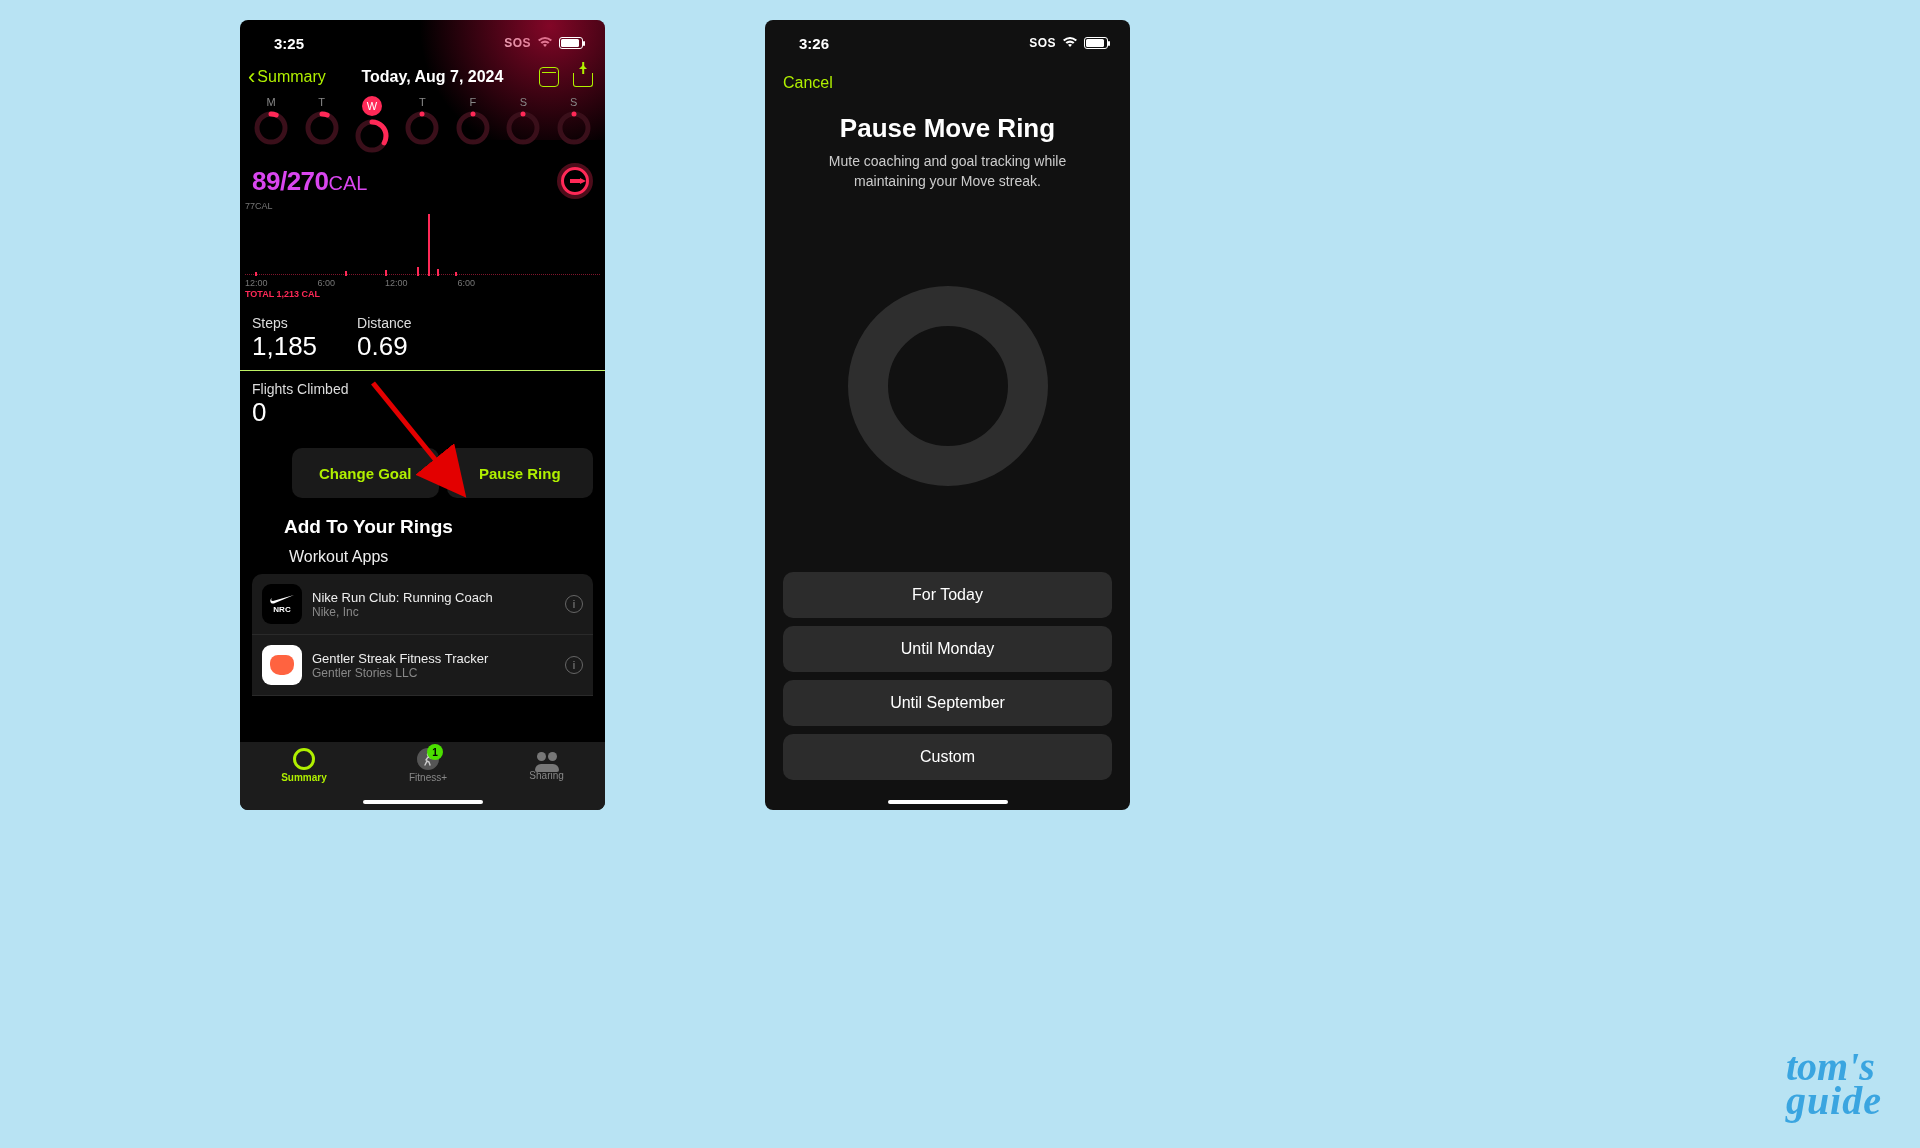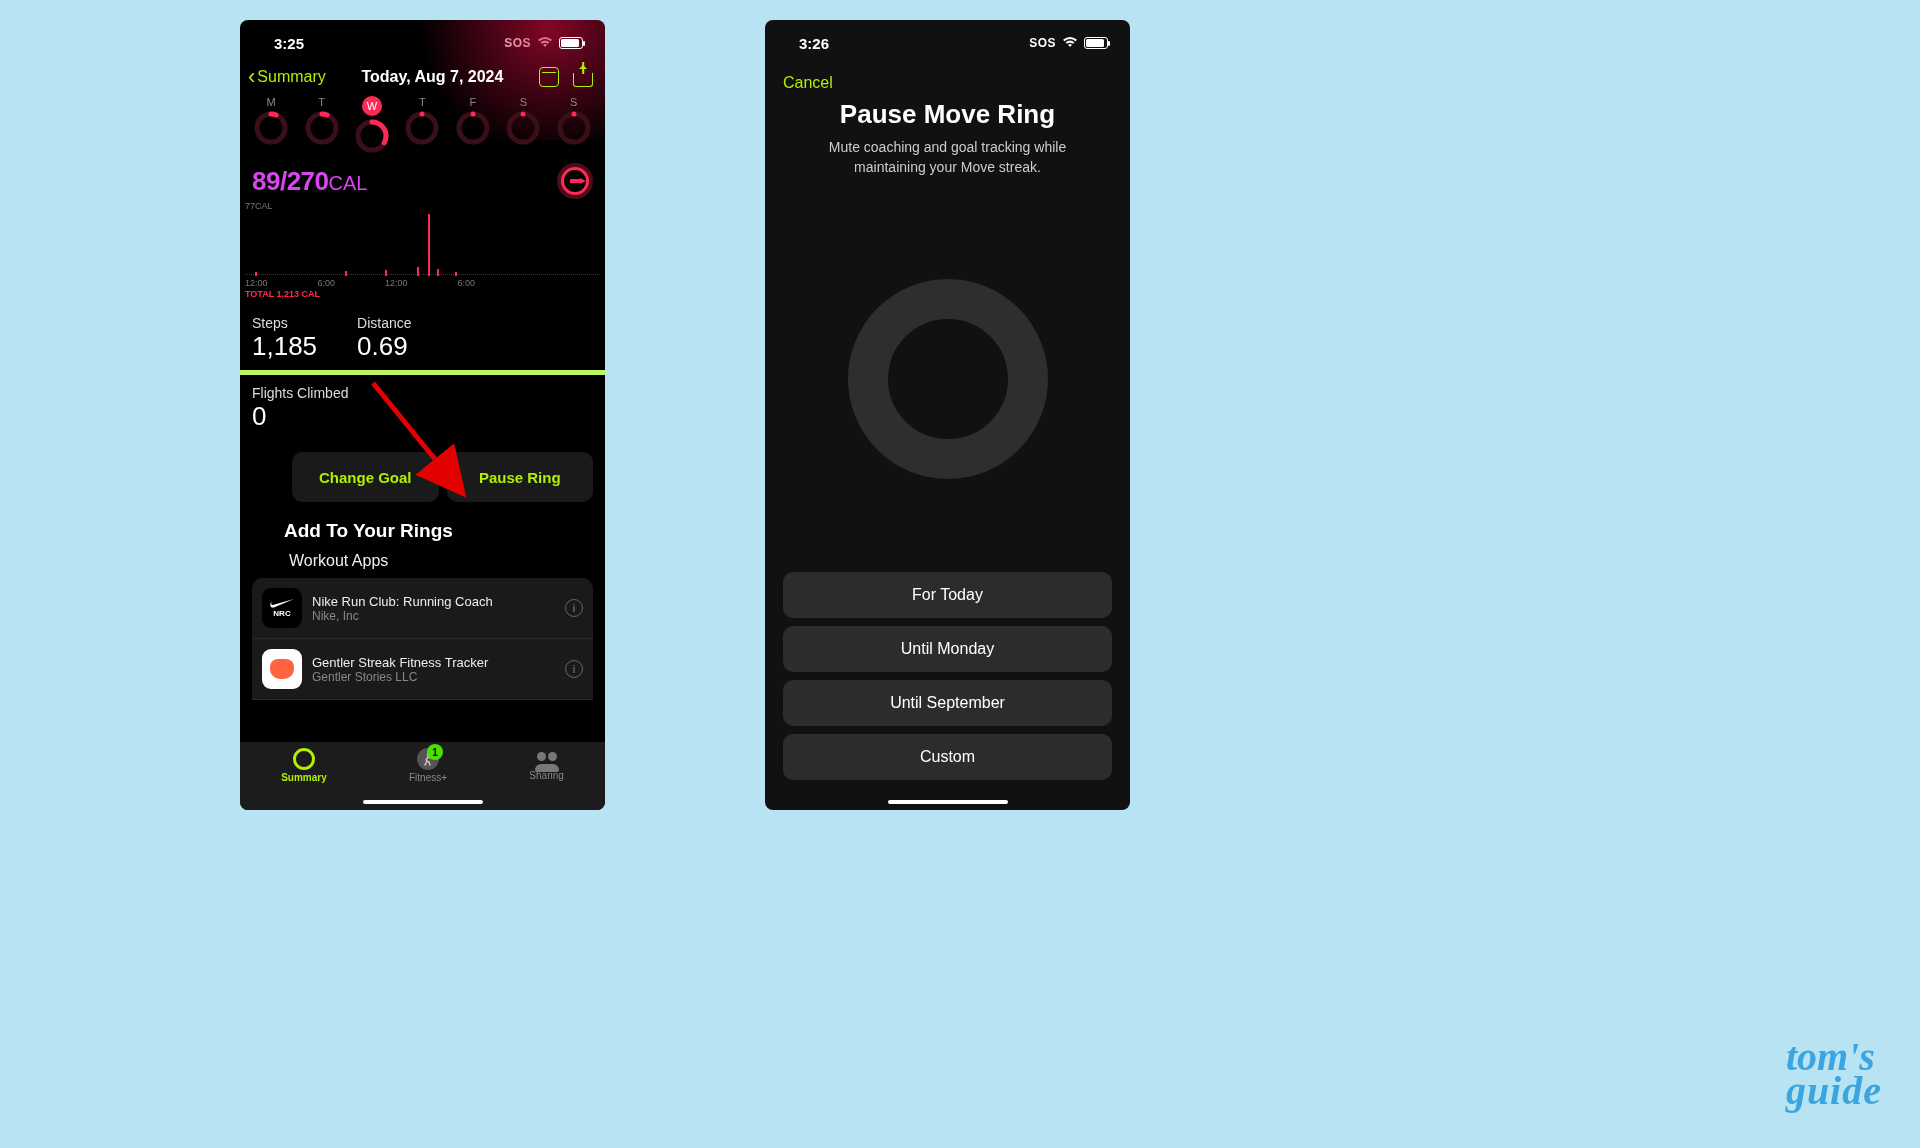--- a/index.html
+++ b/index.html
@@ -106,21 +106,21 @@
   .chart-area { padding: 0 5px; }
   .chart-top-lbl { color:#777; font-size:9px; }
   .chart {
     height:62px; width:100%; margin-top:2px; position:relative;
     border-bottom:1px dotted rgba(255,41,87,0.5);
   }
   .chart .bar { position:absolute; bottom:-2px; width:2px; background:#ff2957; }
   .time-row { display:flex; gap:50px; color:#777; font-size:9px; margin-top:3px;}
   .total-lbl { color:#ff2957; font-size:9px; font-weight:600; margin-top:1px;}
 
-  .stats-row { display:flex; padding:16px 12px 8px; gap:40px; border-bottom:5px solid #bef264;}
+  .stats-row { display:flex; padding:16px 12px 8px; gap:40px; border-bottom:1px solid #bef264;}
   .stat-lbl { color:#ddd; font-size:14px; }
   .stat-val { color:#fff; font-size:26px; font-weight:500; }
   .stat-unit { font-size:20px; font-weight:500;}
   .flights-row { padding:10px 12px 12px; }
 
   .btn-row { display:flex; gap:8px; padding:8px 12px 10px;margin-left:40px; }
   .pill-btn {
     flex:1; background:#1a1a1a; color:#b0f000; font-size:15px; font-weight:600;
     height:50px; border-radius:10px; display:flex; align-items:center; justify-content:center;
   }
@@ -162,30 +162,30 @@
 
   
   .arrow {
     position:absolute; left:128px; top:358px; width:110px; height:130px; z-index:10; pointer-events:none;
   }
 
   
   .phone2 { background:#111; }
   .phone2 .sheet-top { padding:14px 18px 0;}
   .cancel { color:#b0f000; font-size:16px; }
-  .sheet-title { color:#fff; font-size:26px; font-weight:700; text-align:center; margin-top:7px;}
+  .sheet-title { color:#fff; font-size:26px; font-weight:700; text-align:center; margin-top:21px;}
   .sheet-desc { color:#ccc; font-size:14px; text-align:center; padding:8px 30px 0; line-height:1.4;}
   .big-ring-wrap { flex:1; display:flex; align-items:center; justify-content:center; margin-top:18px;}
   .big-ring { width:200px; height:200px; border-radius:50%; border:40px solid #2e2e2e;}
   .option-list { padding:10px 18px 30px; display:flex; flex-direction:column; gap:8px;}
   .option-btn { background:#2c2c2c; color:#fff; font-size:16px; height:46px; border-radius:10px; display:flex; align-items:center; justify-content:center;}
 
   
   .watermark {
-    position:absolute; right:38px; bottom:40px; color:#3aa5e0; font-family: Georgia, 'Times New Roman', serif;
+    position:absolute; right:38px; bottom:30px; color:#3aa5e0; font-family: Georgia, 'Times New Roman', serif;
     font-weight:700; font-style:italic; line-height:0.85; font-size:40px; text-align:left;
   }
   .watermark .g { letter-spacing:1px;}
 </style>
 </head>
 <body>
 
 <div class="canvas">
 
   <div class="phone phone1">

